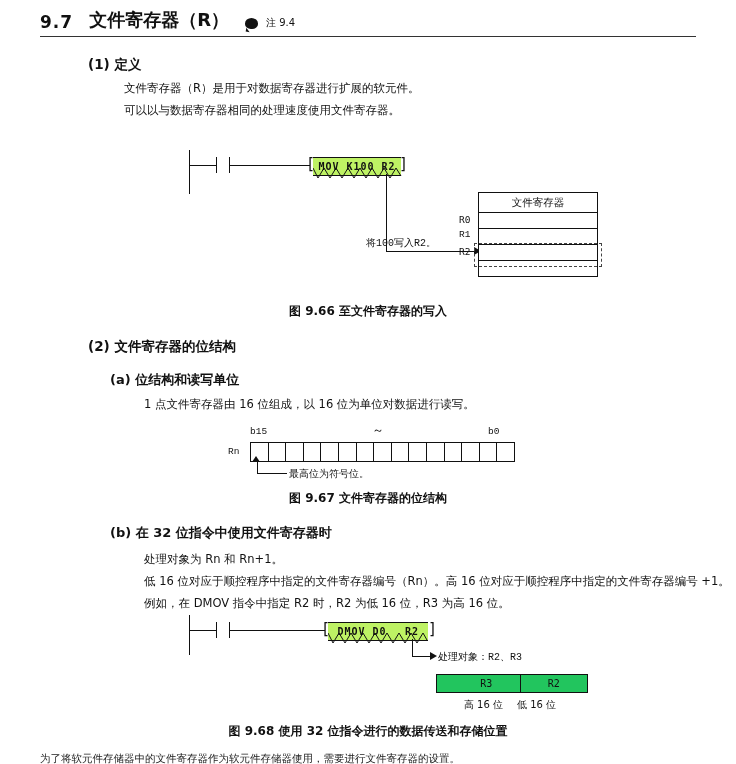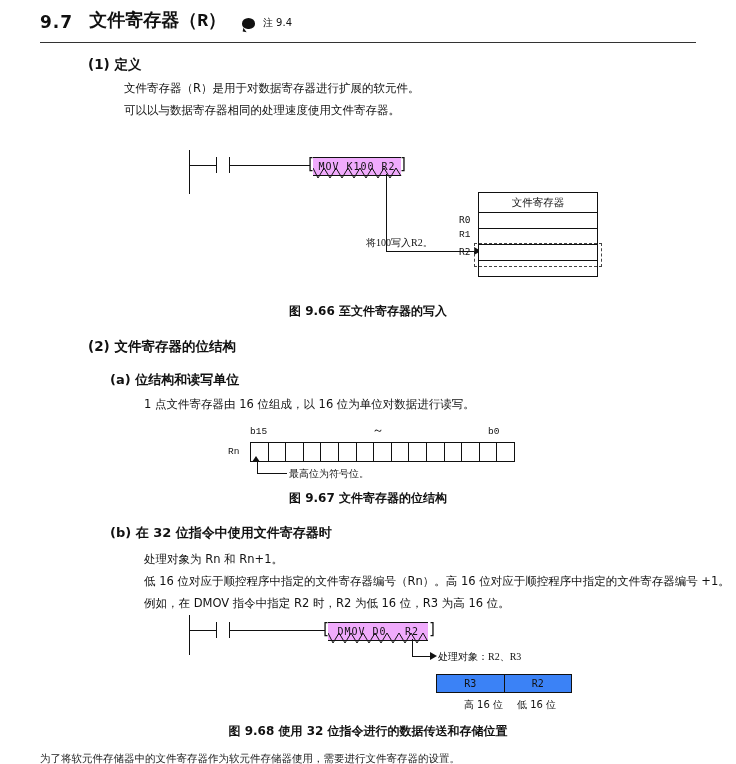--- a/index.html
+++ b/index.html
@@ -10,25 +10,25 @@
     color:#111;
     position:relative;
     overflow:hidden;
   }
   .page{position:relative;width:736px;height:764px;}
 
   
   .sec-head{
     position:absolute;left:40px;top:8px;width:656px;
     border-bottom:1.5px solid #333;
-    padding-bottom:10px;
+    padding-bottom:4px;
     display:flex;align-items:flex-end;gap:16px;
   }
   .sec-num{font-size:17px;font-weight:bold;letter-spacing:1px;}
-  .sec-title{font-size:18px;font-weight:bold;font-family:Liberation Mono, monospace;}
+  .sec-title{font-size:18px;font-weight:bold;}
   .note-wrap{display:flex;align-items:center;gap:8px;margin-bottom:2px;}
   .note-bubble{
     display:inline-block;width:13px;height:11px;border-radius:50% 50% 45% 45%;
     background:#111;position:relative;
   }
   .note-bubble:after{
     content:"";position:absolute;left:1px;bottom:-3px;
     border-left:4px solid #111;border-top:4px solid transparent;
     transform:rotate(10deg);
   }
@@ -45,47 +45,47 @@
   .rail{position:absolute;background:#111;}
   .hline{height:1px;}
   .vline{width:1px;}
   .contact{position:absolute;}
   .contact .bar{position:absolute;top:0;width:1px;height:16px;background:#111;}
 
   .inst-box{
     position:absolute;border:1px solid #111;border-left:none;border-right:none;
     font-family:"DejaVu Sans Mono","Liberation Mono",monospace;
     font-size:10px;display:flex;align-items:center;justify-content:center;
-    background:#f0abfc;letter-spacing:1px;
+    background:#bef264;letter-spacing:1px;font-weight:bold;
   }
   .brk-l,.brk-r{position:absolute;font-size:15px;font-family:"DejaVu Sans Mono",monospace;line-height:1;}
 
   
   .fr-table{position:absolute;border:1px solid #111;background:#fff;}
   .fr-title{
     font-size:10.5px;text-align:center;border-bottom:1px solid #111;
     padding:3px 0 2px;
   }
   .fr-row{height:15px;border-bottom:1px solid #111;}
   .fr-row:last-child{border-bottom:none;}
   .fr-label{position:absolute;font-size:9.5px;font-family:"DejaVu Sans Mono",monospace;}
   .dashbox{position:absolute;border:1px dashed #444;}
 
-  .arrow-note{position:absolute;font-size:10px;font-family:Liberation Serif, serif;}
+  .arrow-note{position:absolute;font-size:10px;font-family:Liberation Mono, monospace;}
 
   
   .bits{position:absolute;border:1px solid #111;display:flex;background:#fff;}
   .bits .cell{width:17.4px;border-right:1px solid #111;height:100%;}
   .bits .cell:last-child{border-right:none;}
   .bits .wide{border-right:none;}
   .lbl{position:absolute;font-size:9.5px;font-family:Liberation Mono, monospace;}
   .tilde{position:absolute;font-size:12px;}
 
   
-  .rr-table{position:absolute;border:1px solid #111;display:flex;background:#3b82f6;}
+  .rr-table{position:absolute;border:1px solid #111;display:flex;background:#22c55e;padding-left:16px;}
   .rr-table .c{flex:1;text-align:center;font-size:10px;font-family:"DejaVu Sans Mono",monospace;
     padding:3px 0;border-right:1px solid #111;}
   .rr-table .c:last-child{border-right:none;}
   .rr-cap{position:absolute;font-size:10px;text-align:center;}
 
   .footer-line{
     position:absolute;left:40px;top:752px;width:656px;
     font-size:10.5px;color:#222;overflow:hidden;height:12px;
   }
   .arrowhead{position:absolute;width:0;height:0;}

